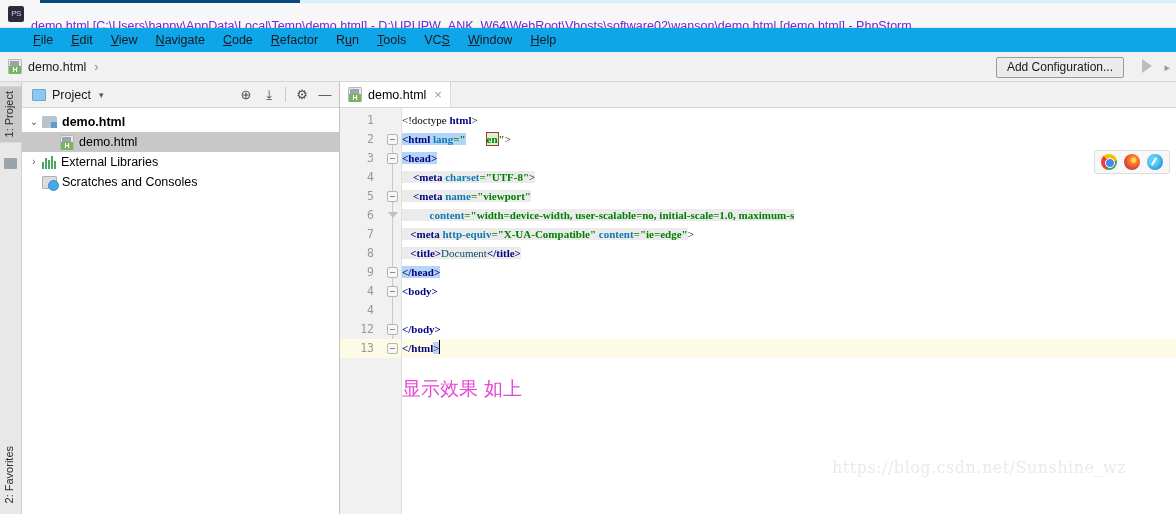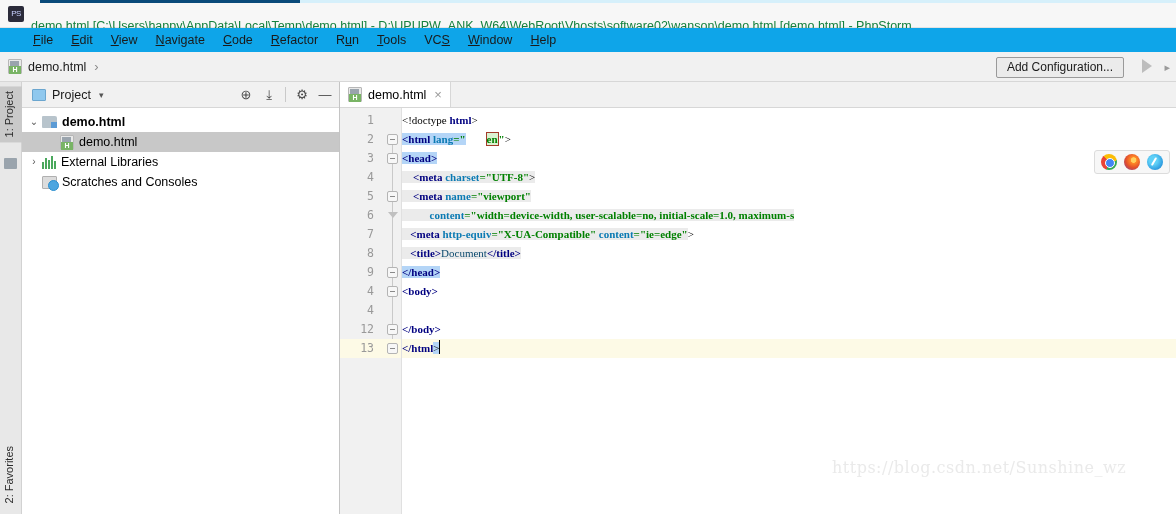--- a/index.html
+++ b/index.html
@@ -29,21 +29,21 @@
     position: absolute; left: 300px; top: 0; right: 0; height: 3px;
     background: #d6f0fb;
   }
   .ps-logo {
     width: 16px; height: 16px; margin-left: 8px; margin-right: 7px;
     background: #2b2b3a; border-radius: 2px;
     color: #c7d0ff; font-size: 8px; font-weight: normal;
     display: flex; align-items: center; justify-content: center;
     letter-spacing: -0.5px; flex: 0 0 auto;
   }
-  .title-text { font-size: 12.5px; color: #15803d; white-space: nowrap; margin-top: 24px; }
+  .title-text { font-size: 12.5px; color: #6d28d9; white-space: nowrap; margin-top: 24px; }
 
   
   .menubar {
     position: absolute; left: 0; top: 28px; width: 1176px; height: 24px;
     background: #0ea5e9;
     display: flex; align-items: center; padding-left: 24px;
   }
   .menu-item {
     padding: 2px 9px; font-size: 12.5px; color: #1a1a1a;
     cursor: default; white-space: nowrap;
@@ -418,17 +418,18 @@
           <div class="fold-marker" style="top: 235px;"></div>
         </div>
       <div class="code-body" id="code-body"><div class="line" style="top: 3px;"><span class="tok t-doct">&lt;!doctype </span><span class="tok t-tag">html</span><span class="tok t-punct">&gt;</span></div><div class="line" style="top: 22px;"><span class="tok t-tag sel-blue">&lt;html</span><span class="tok sel-blue"> </span><span class="tok t-attr sel-blue">lang</span><span class="tok t-val sel-blue">="</span><span class="tok t-val err-box">en</span><span class="tok t-val">"</span><span class="tok t-punct">&gt;</span></div><div class="line" style="top: 41px;"><span class="tok t-tag sel-blue">&lt;head&gt;</span></div><div class="line" style="top: 60px;"><span class="tok hl-gray">    </span><span class="tok t-tag hl-gray">&lt;meta</span><span class="tok hl-gray"> </span><span class="tok t-attr hl-gray">charset</span><span class="tok t-val hl-gray">="UTF-8"</span><span class="tok t-punct hl-gray">&gt;</span></div><div class="line" style="top: 79px;"><span class="tok hl-gray">    </span><span class="tok t-tag hl-gray">&lt;meta</span><span class="tok hl-gray"> </span><span class="tok t-attr hl-gray">name</span><span class="tok t-val hl-gray">="viewport"</span></div><div class="line" style="top: 98px;"><span class="tok hl-gray">          </span><span class="tok t-attr hl-gray">content</span><span class="tok t-val hl-gray">="width=device-width, user-scalable=no, initial-scale=1.0, maximum-s</span></div><div class="line" style="top: 117px;"><span class="tok hl-gray">   </span><span class="tok t-tag hl-gray">&lt;meta</span><span class="tok hl-gray"> </span><span class="tok t-attr hl-gray">http-equiv</span><span class="tok t-val hl-gray">="X-UA-Compatible"</span><span class="tok hl-gray"> </span><span class="tok t-attr hl-gray">content</span><span class="tok t-val hl-gray">="ie=edge"</span><span class="tok t-punct">&gt;</span></div><div class="line" style="top: 136px;"><span class="tok hl-gray">   </span><span class="tok t-tag hl-gray">&lt;title&gt;</span><span class="tok t-text hl-gray">Document</span><span class="tok t-tag hl-gray">&lt;/title&gt;</span></div><div class="line" style="top: 155px;"><span class="tok t-tag sel-blue">&lt;/head&gt;</span></div><div class="line" style="top: 174px;"><span class="tok t-tag">&lt;body&gt;</span></div><div class="line" style="top: 193px;"></div><div class="line" style="top: 212px;"><span class="tok t-tag">&lt;/body&gt;</span></div><div class="line line-hl" style="top: 231px;"><span class="tok t-tag">&lt;/html</span><span class="tok t-punct sel-blue">&gt;</span><span class="caret"></span></div></div>
 
       <div class="browser-bar" id="browser-bar">
           <span class="bicon chrome"></span>
           <span class="bicon firefox"></span>
           <span class="bicon edge"></span>
         </div>
 
+      <div class="annotation" style="left:62px; top:268px;">显示效果 如上</div>
       <div class="watermark" style="left:492px; top:350px;">https://blog.csdn.net/Sunshine_wz</div>
     </div>
   </div>
 
 </div>
 
 </body></html>

